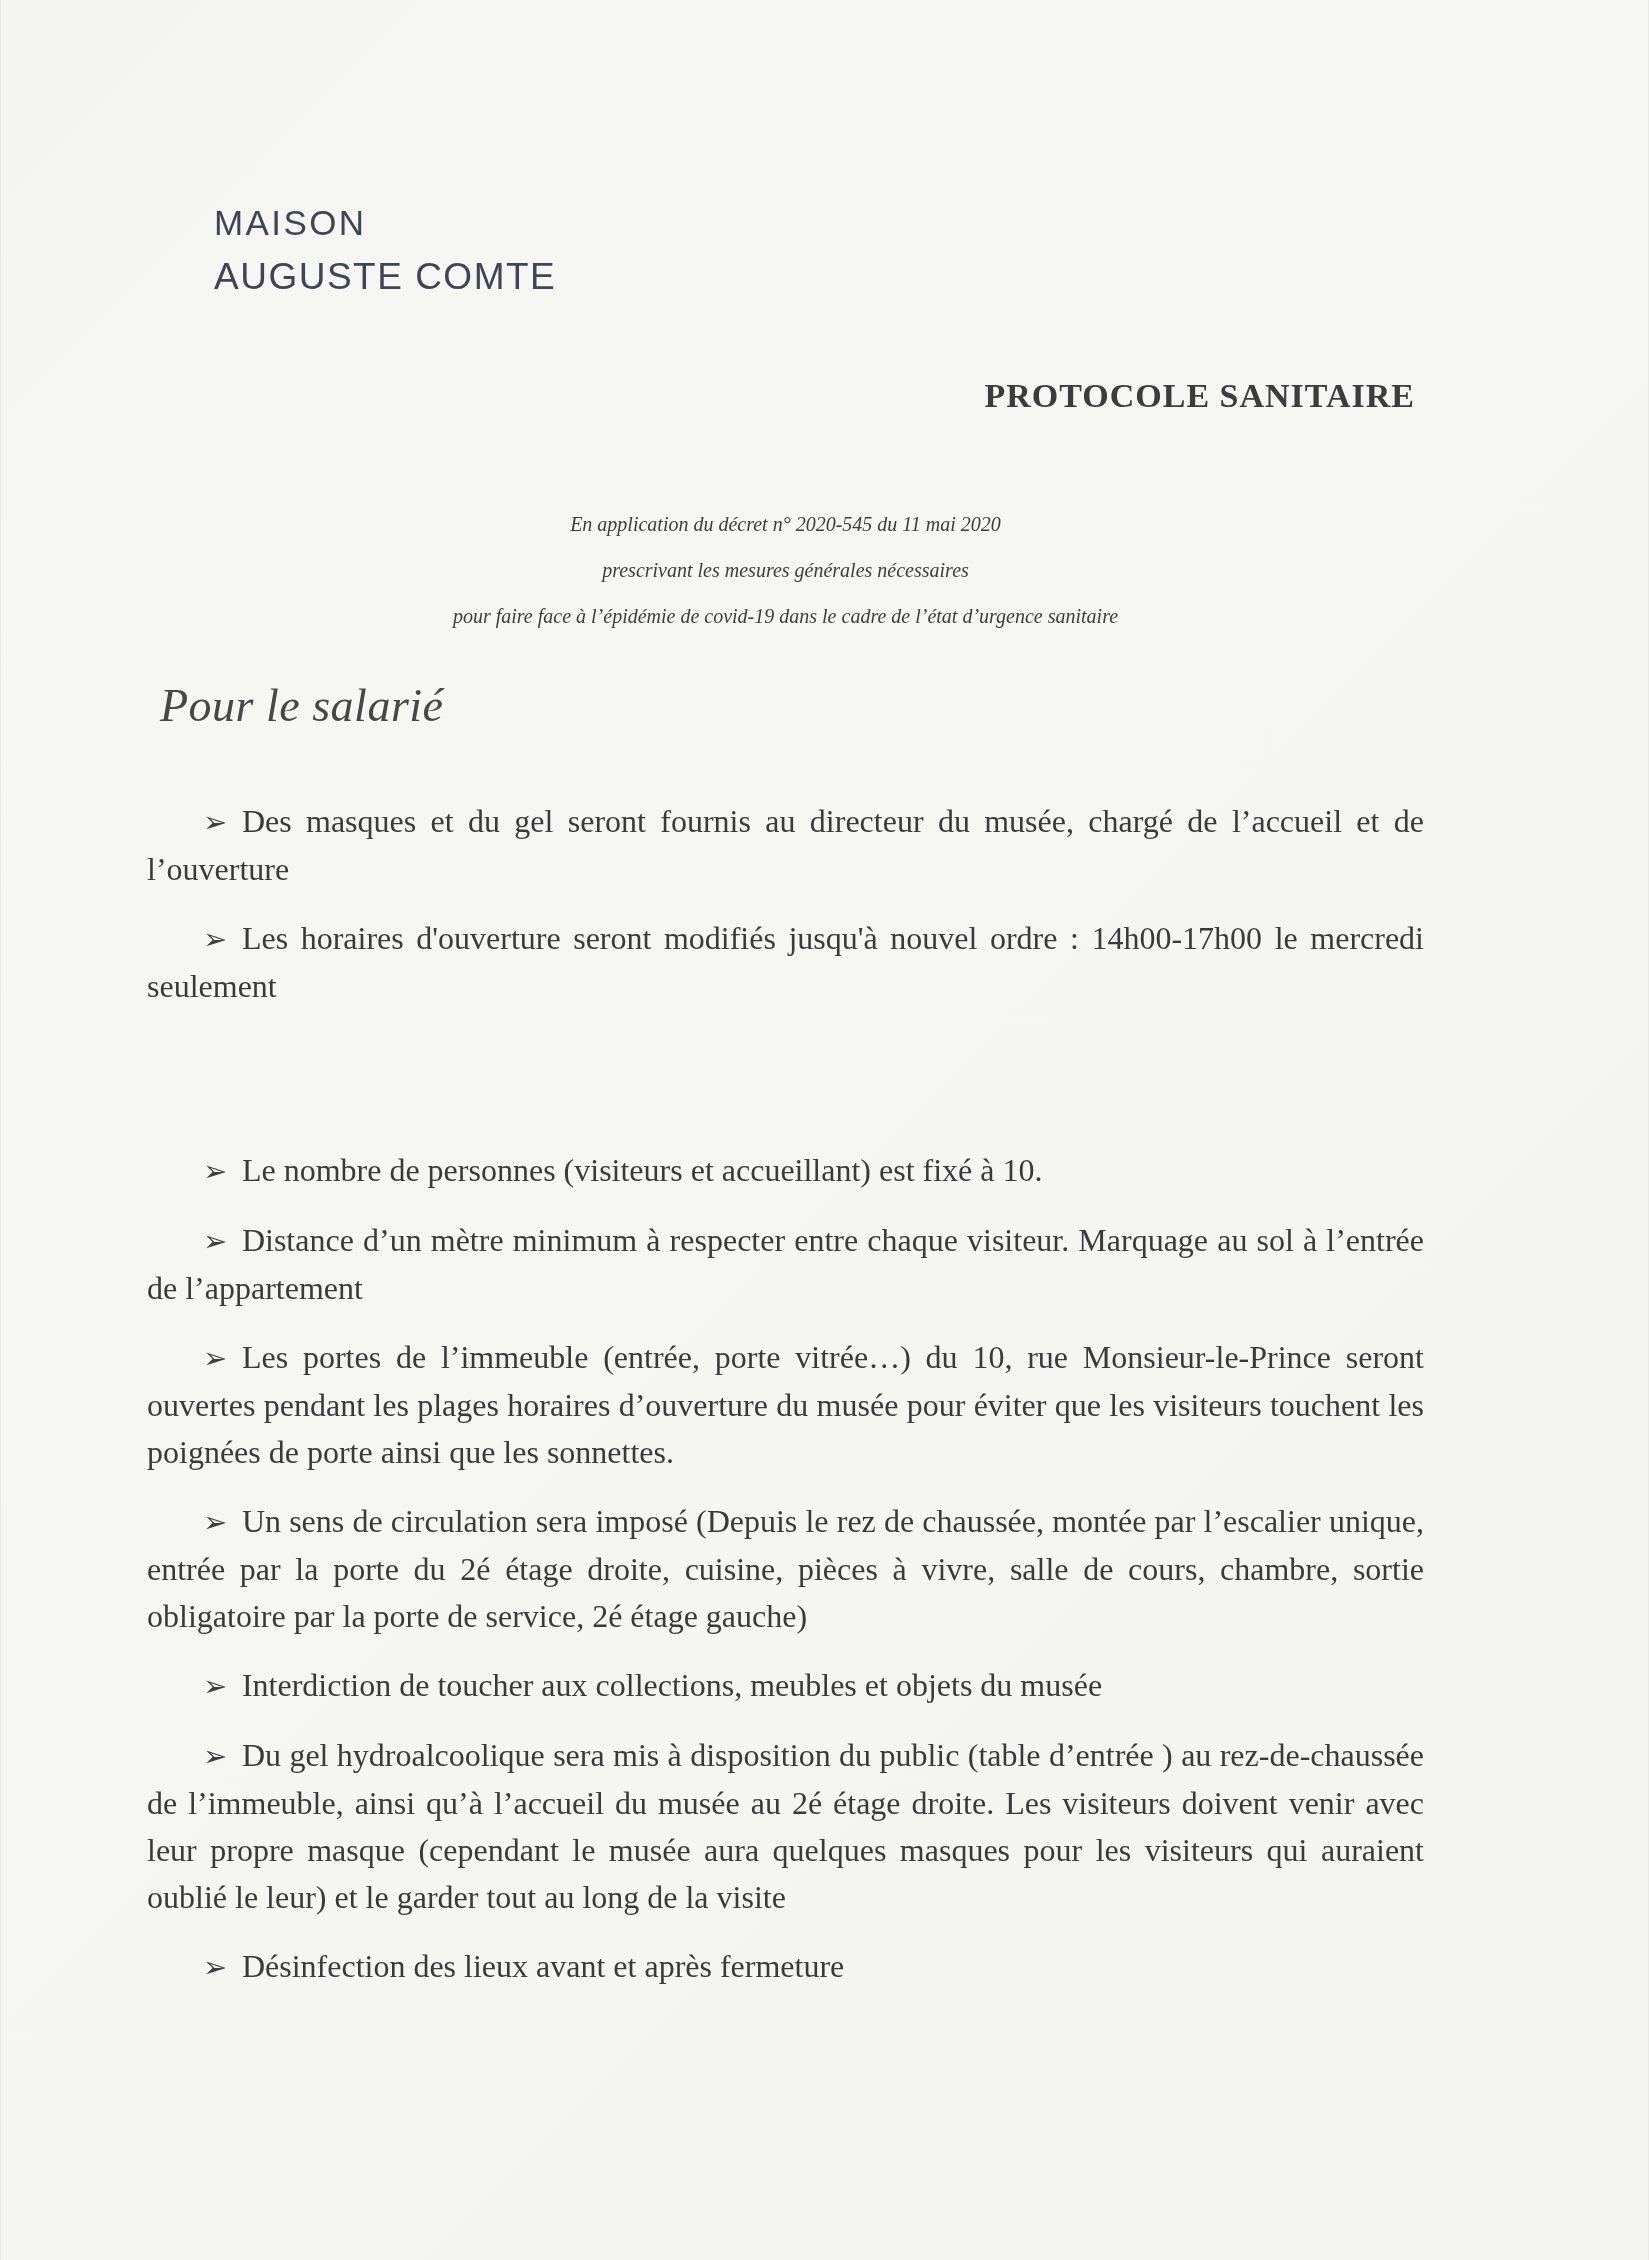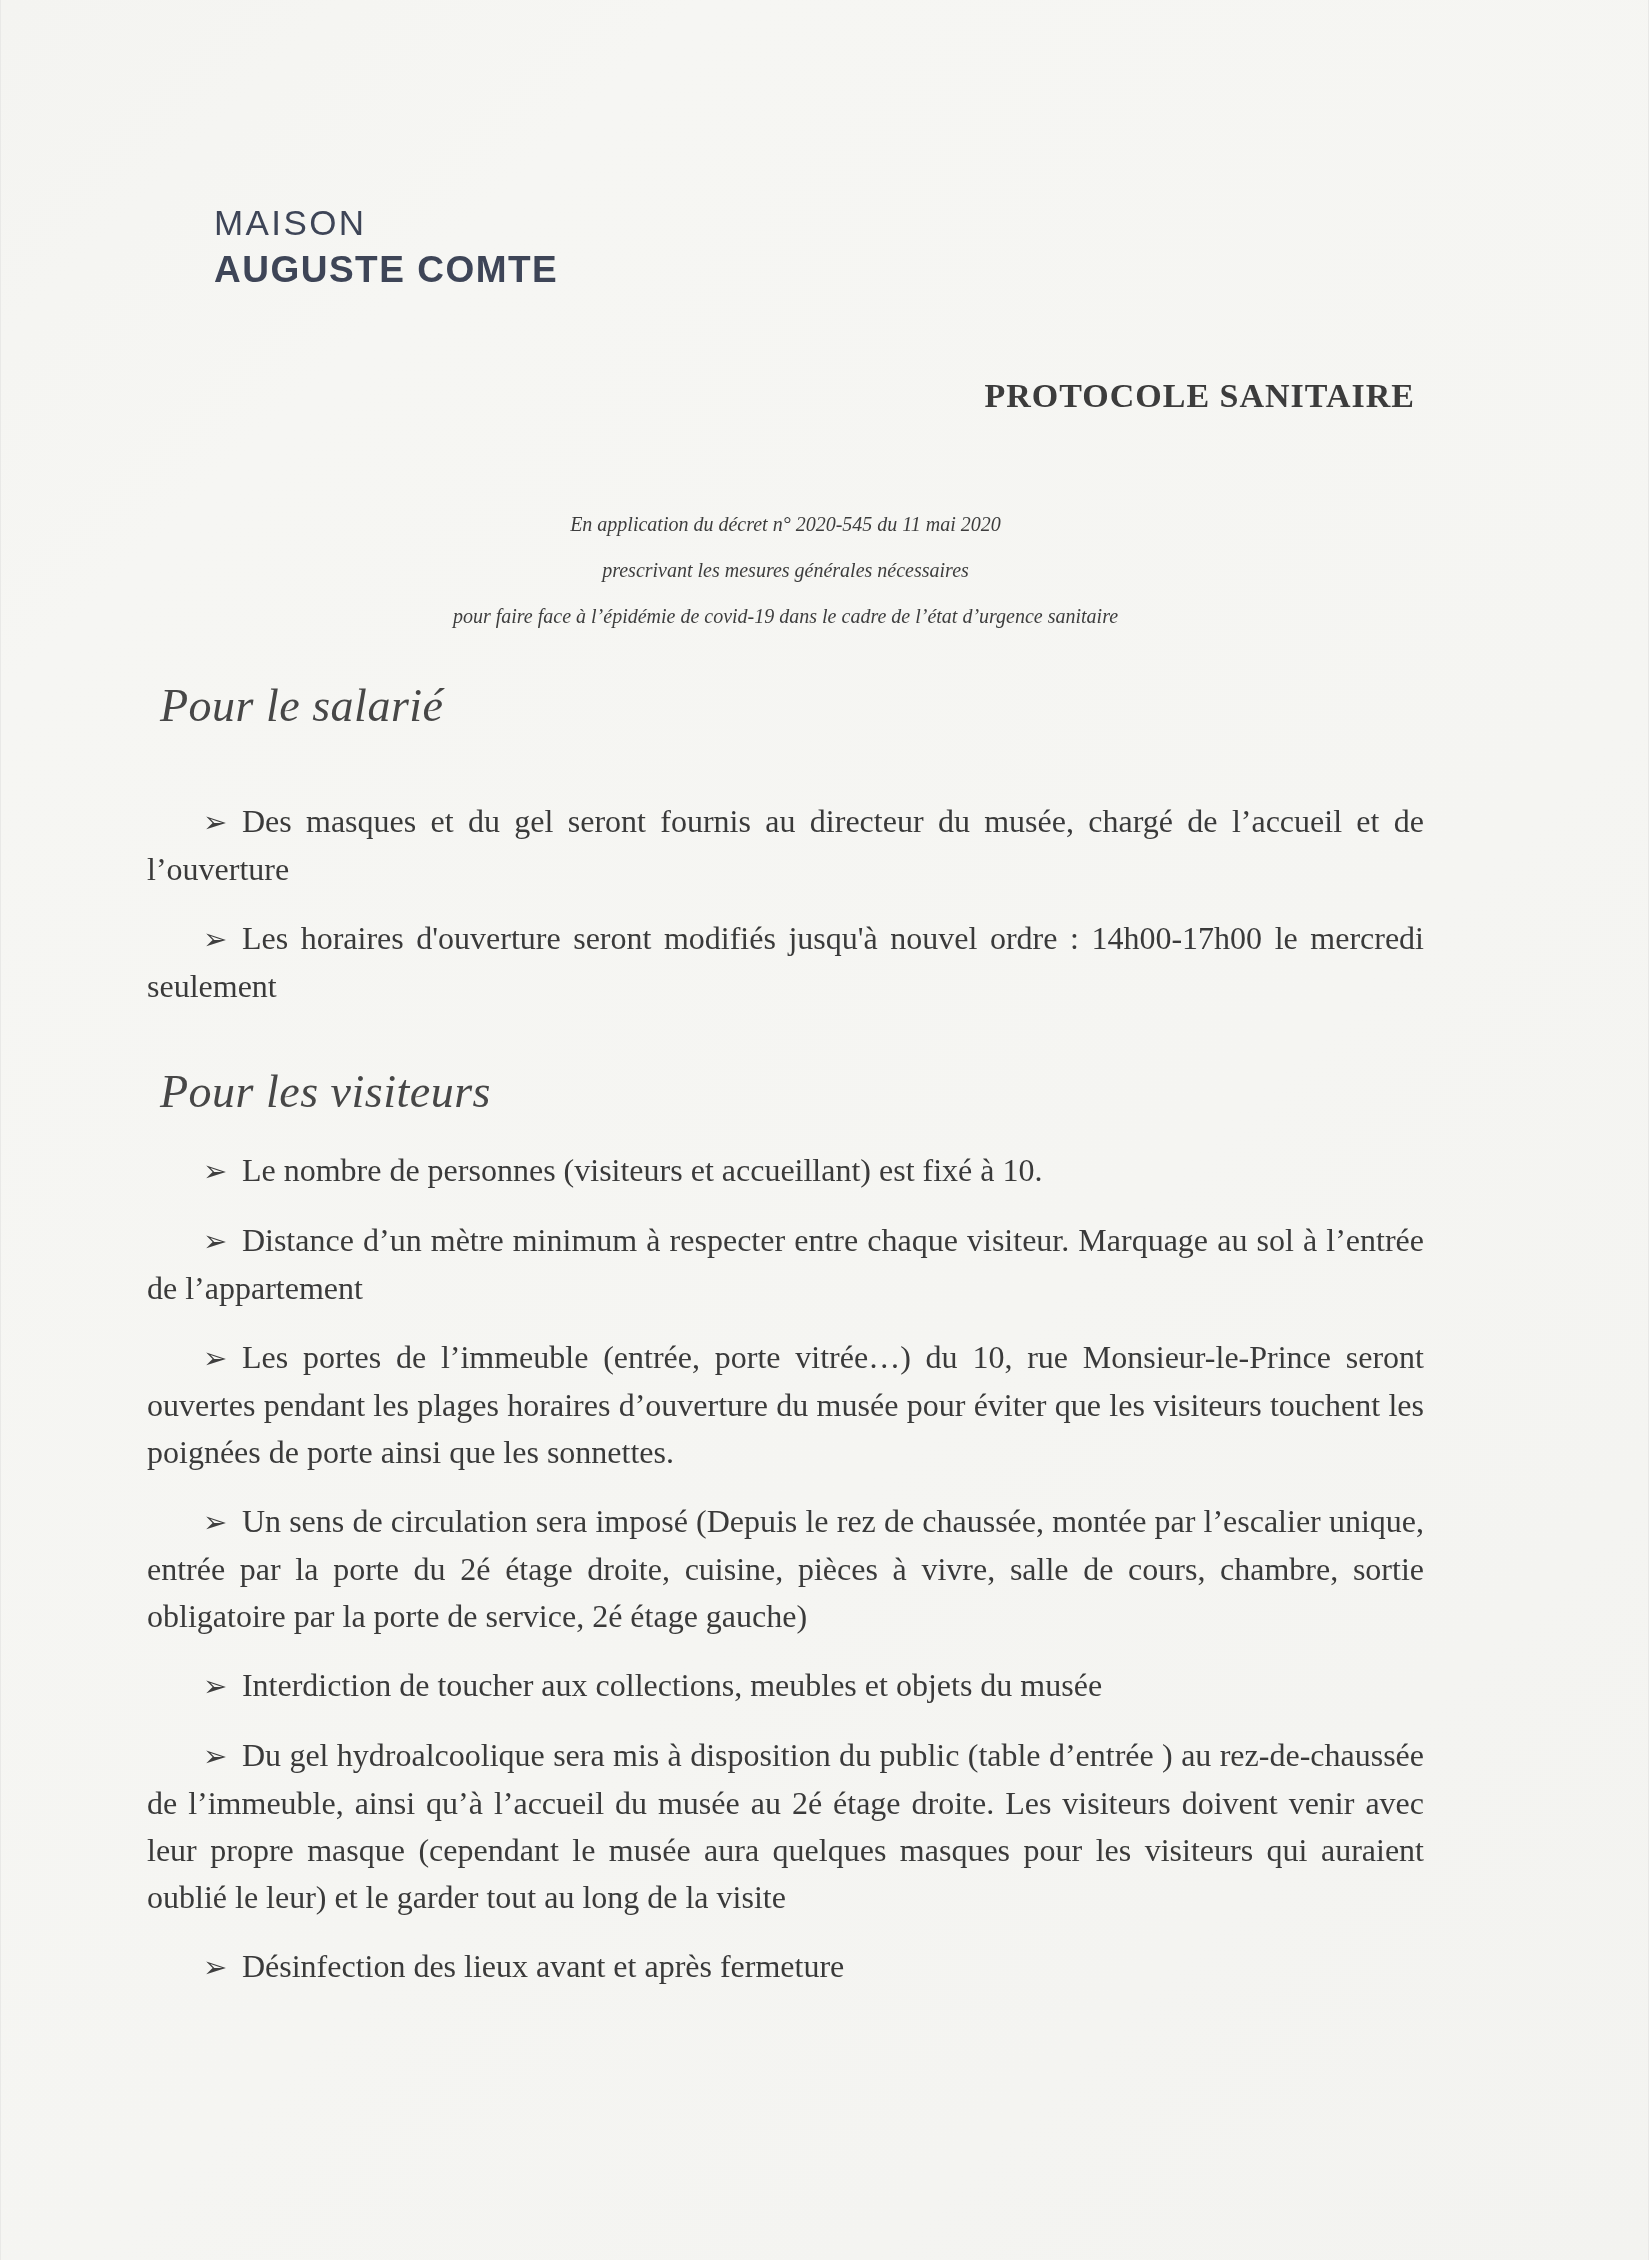--- a/index.html
+++ b/index.html
@@ -27,24 +27,24 @@
     line-height: 1.18;
   }
   .logo .l1 {
     font-size: 35px;
     font-weight: 400;
     letter-spacing: 2.4px;
     display: block;
   }
   .logo .l2 {
     font-size: 37px;
-    font-weight: 700;
+    font-weight: 400;
     letter-spacing: 1.5px;
     display: block;
-    margin-top: 5px;
+    margin-top: 12px;
   }
   
   .doc-title {
     position: absolute;
     top: 377px;
     left: 0;
     right: 233px;
     text-align: right;
     font-size: 34px;
     font-weight: 700;
@@ -114,21 +114,20 @@
     <div>pour faire face à l’épidémie de covid-19 dans le cadre de l’état d’urgence sanitaire</div>
   </div>
 
   <div class="section-heading heading-salarie">Pour le salarié</div>
 
   <div class="bullets bullets-salarie">
     <p class="bullet"><span class="arrow">➢</span><span>Des masques et du gel seront fournis au directeur du musée, chargé de l’accueil et de l’ouverture</span></p>
     <p class="bullet"><span class="arrow">➢</span><span>Les horaires d'ouverture seront modifiés jusqu'à nouvel ordre : 14h00-17h00 le mercredi seulement</span></p>
   </div>
 
-  <div class="section-heading heading-visiteurs">Pour les visiteurs</div>
 
   <div class="bullets bullets-visiteurs">
     <p class="bullet"><span class="arrow">➢</span><span>Le nombre de personnes (visiteurs et accueillant) est fixé à 10.</span></p>
     <p class="bullet"><span class="arrow">➢</span><span>Distance d’un mètre minimum à respecter entre chaque visiteur. Marquage au sol à l’entrée de l’appartement</span></p>
     <p class="bullet"><span class="arrow">➢</span><span>Les portes de l’immeuble (entrée, porte vitrée…) du 10, rue Monsieur-le-Prince seront ouvertes pendant les plages horaires d’ouverture du musée pour éviter que les visiteurs touchent les poignées de porte ainsi que les sonnettes.</span></p>
     <p class="bullet"><span class="arrow">➢</span><span>Un sens de circulation sera imposé (Depuis le rez de chaussée, montée par l’escalier unique, entrée par la porte du 2é étage droite, cuisine, pièces à vivre, salle de cours, chambre, sortie obligatoire par la porte de service, 2é étage gauche)</span></p>
     <p class="bullet"><span class="arrow">➢</span><span>Interdiction de toucher aux collections, meubles et objets du musée</span></p>
     <p class="bullet"><span class="arrow">➢</span><span>Du gel hydroalcoolique sera mis à disposition du public (table d’entrée ) au rez-de-chaussée de l’immeuble, ainsi qu’à l’accueil du musée au 2é étage droite. Les visiteurs doivent venir avec leur propre masque (cependant le musée aura quelques masques pour les visiteurs qui auraient oublié le leur) et le garder tout au long de la visite</span></p>
     <p class="bullet"><span class="arrow">➢</span><span>Désinfection des lieux avant et après fermeture</span></p>
   </div>

